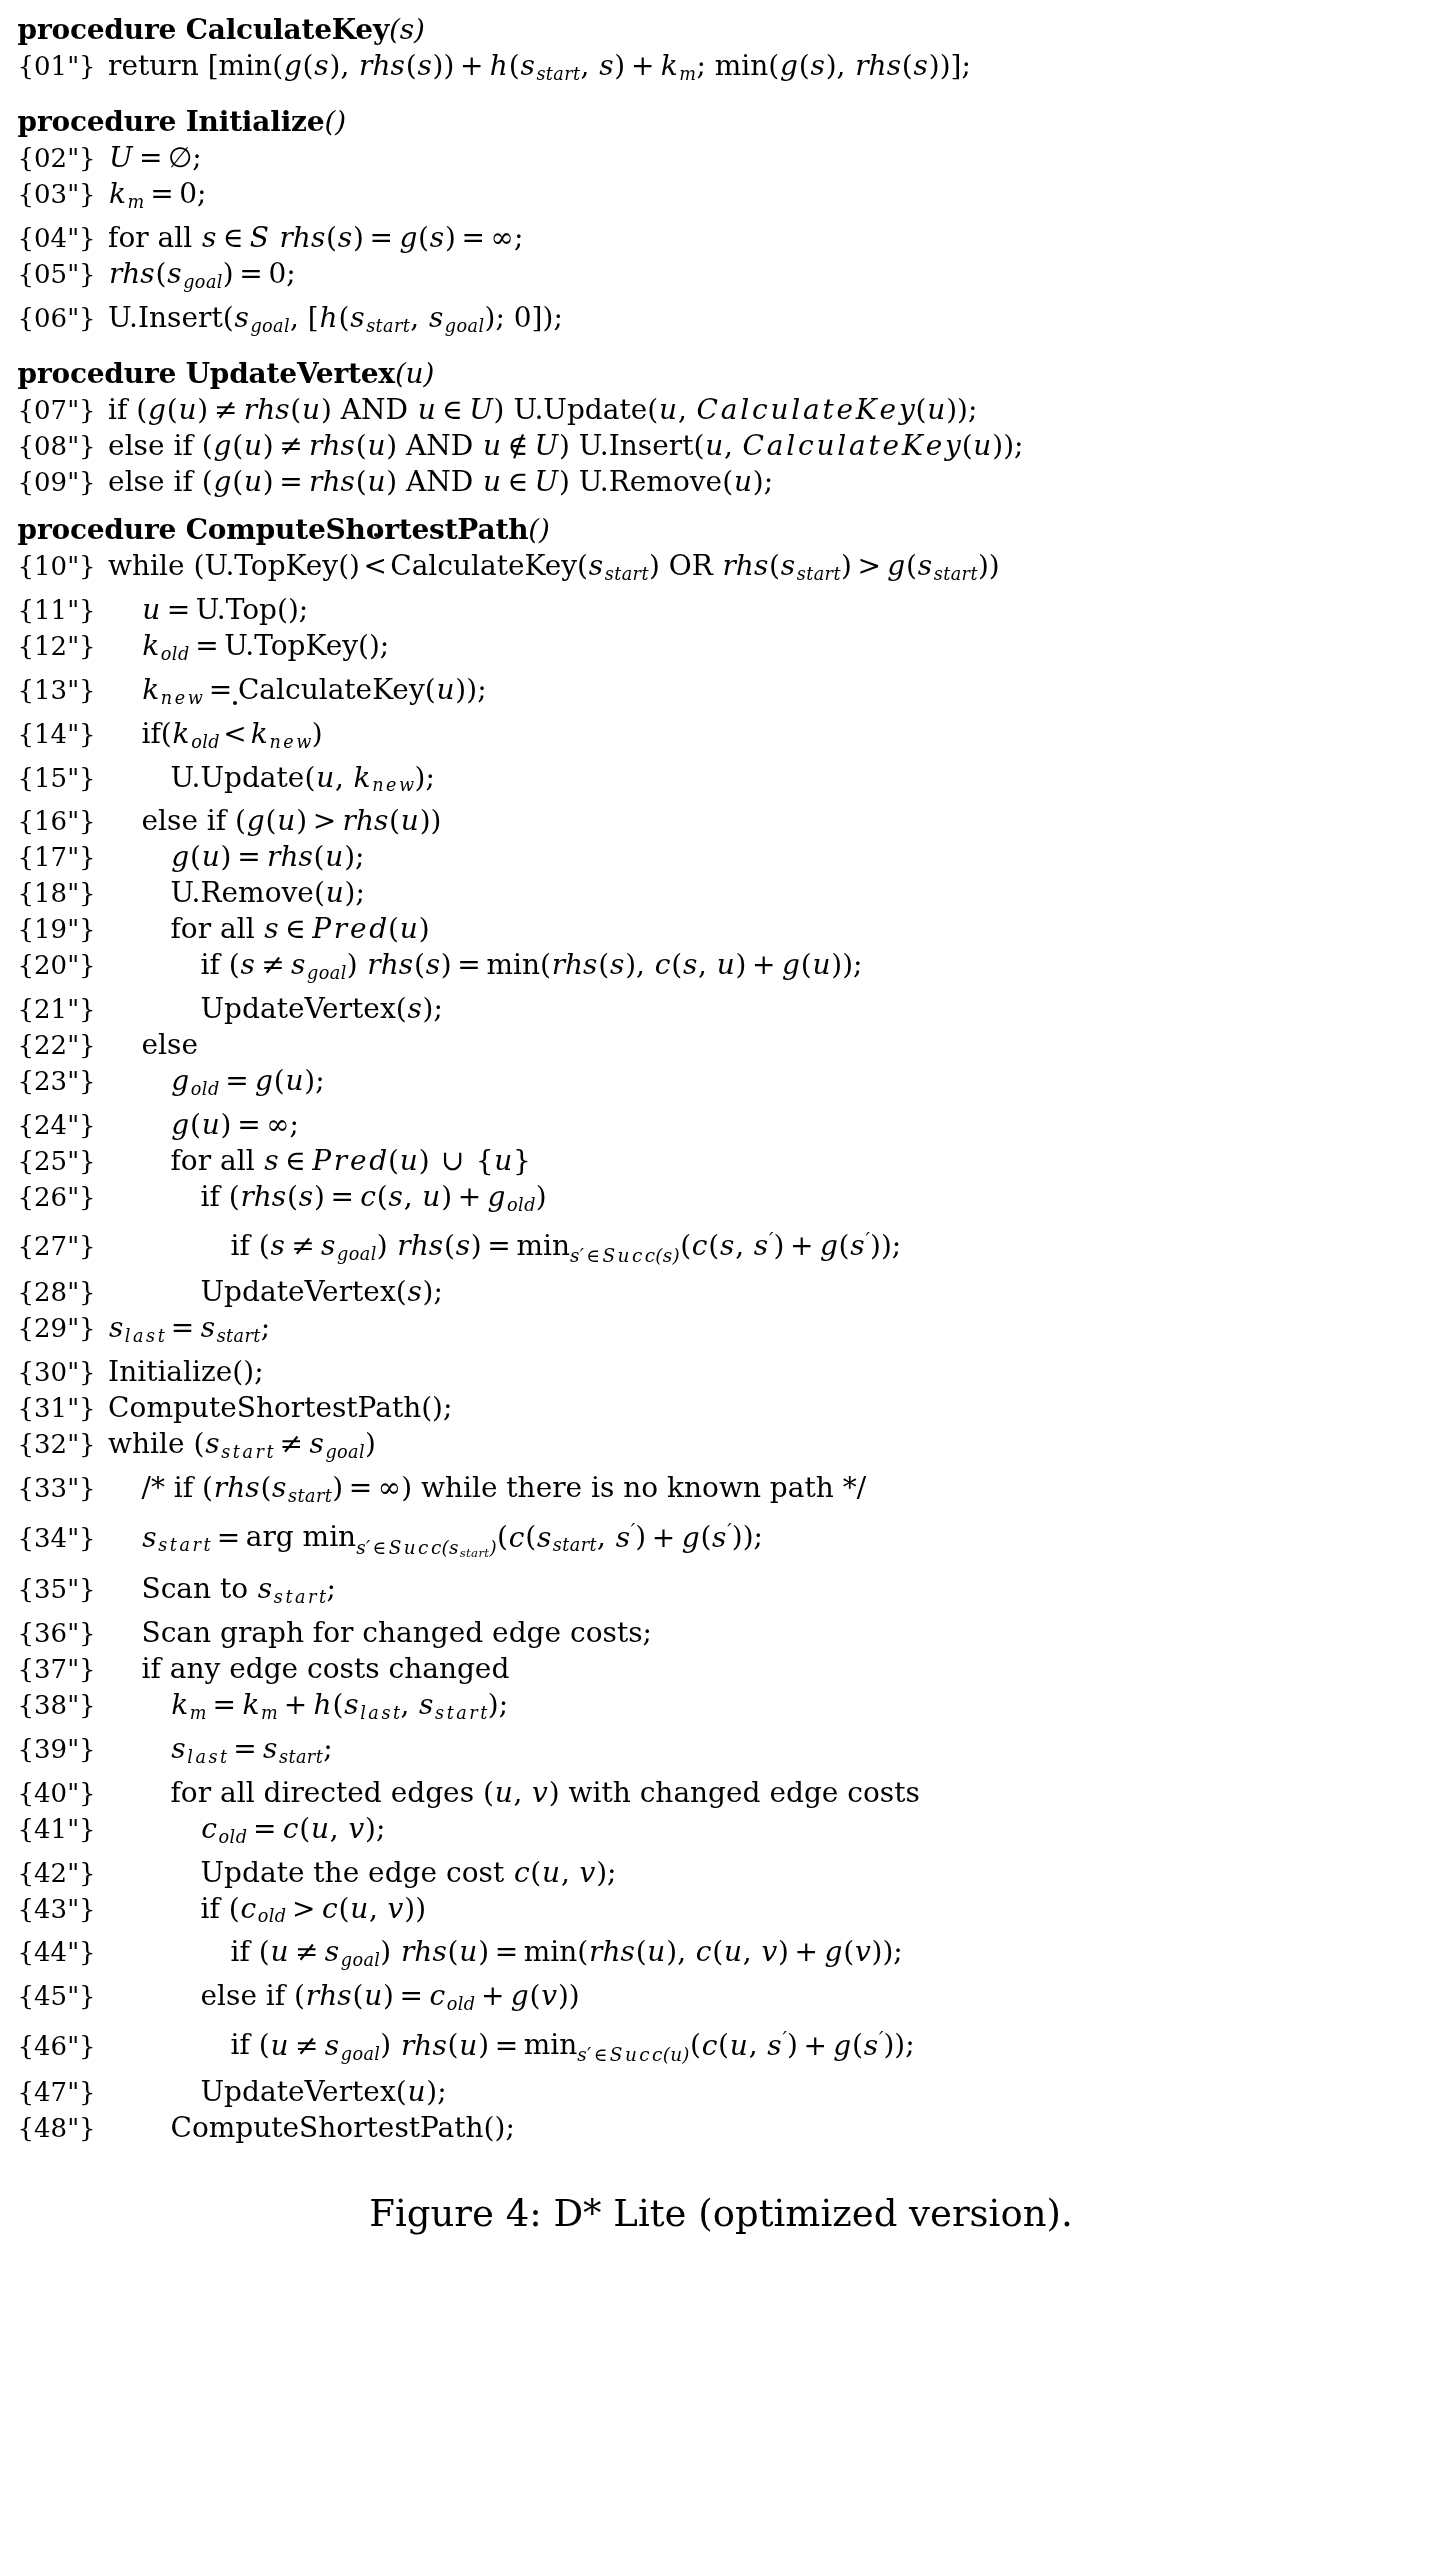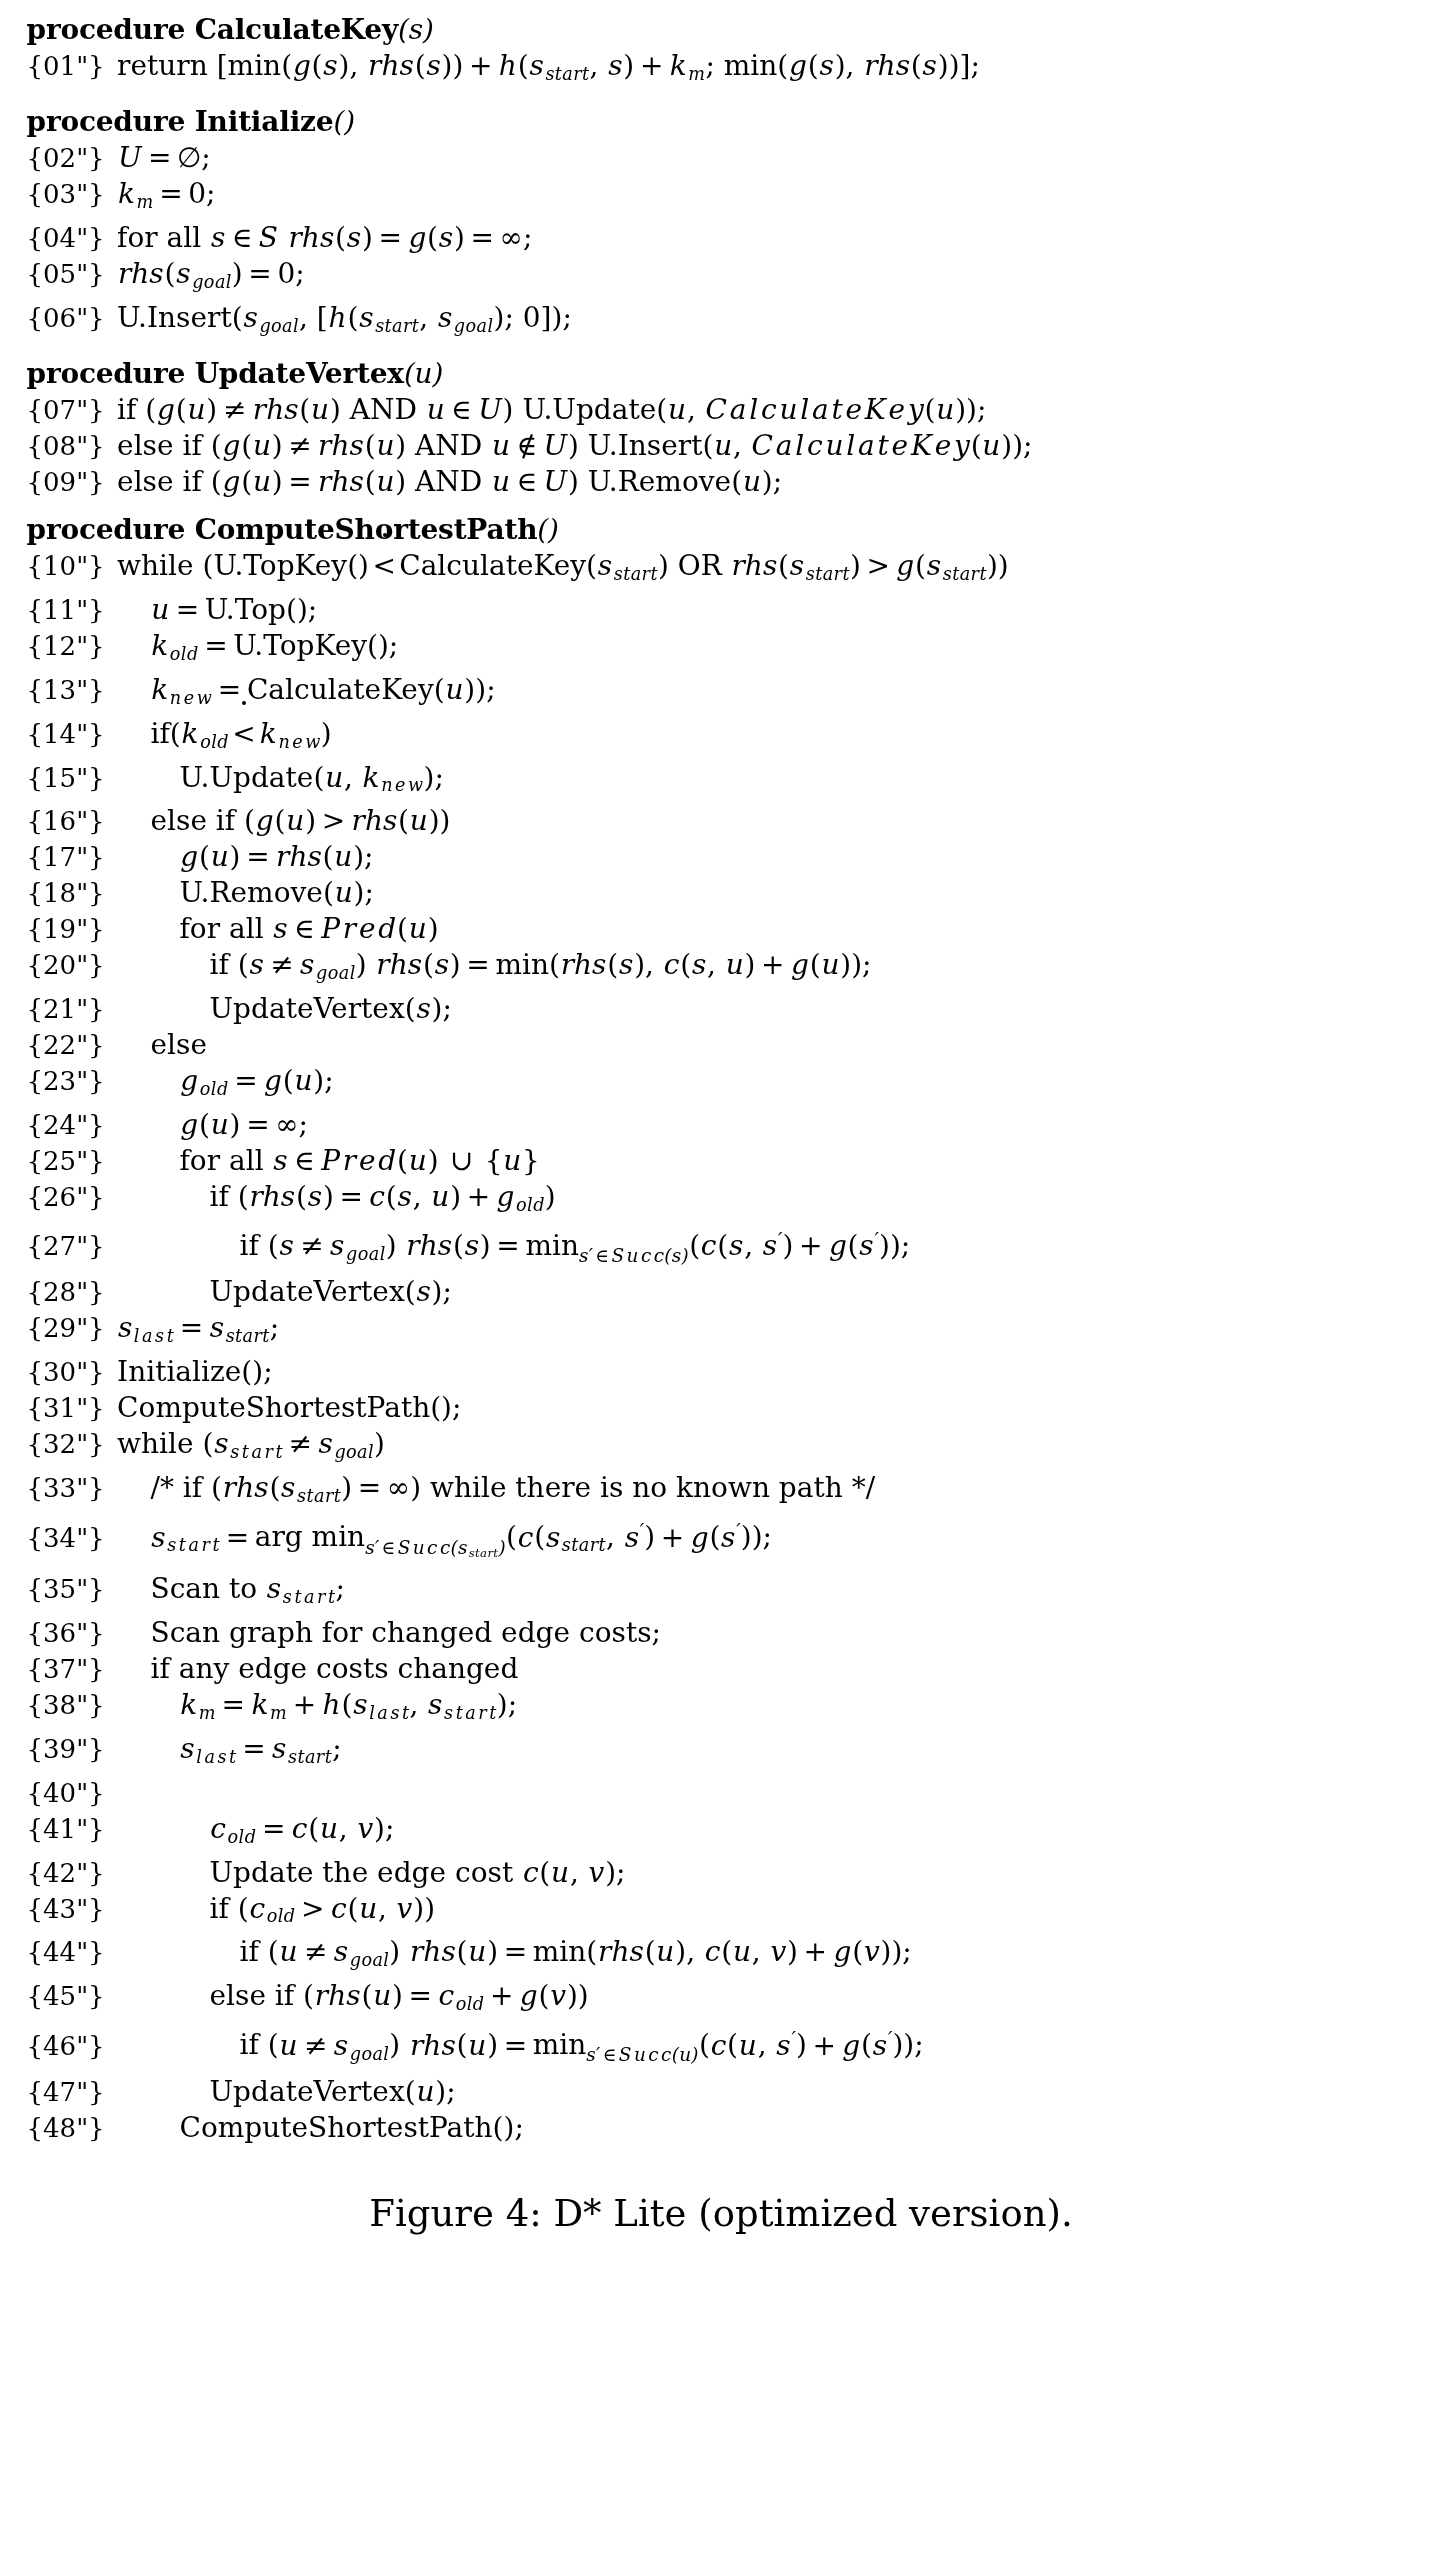--- a/index.html
+++ b/index.html
@@ -13,21 +13,21 @@
     font-family: "DejaVu Serif", "Liberation Serif", serif;
     color: #000000;
     overflow: hidden;
   }
 
   #figure {
     position: relative;
     width: 1430px;
     height: 2271px;
     box-sizing: border-box;
-    padding: 11px 0 0 9px;
+    padding: 11px 0 0 0;
   }
 
   
   .code-block {
     padding-left: 17.5px;
     padding-right: 8px;
   }
 
   .proc-header {
     font-weight: bold;
@@ -321,20 +321,21 @@
     <div class="code-line ind2">
       <span class="lineno">{38"}</span>
       <span class="body"><span class="mi">k</span><sub class="s">m</sub><span class="op">=</span><span class="mi">k</span><sub class="s">m</sub><span class="op">+</span><span class="mi">h</span>(<span class="mi">s</span><sub class="s">l a s t</sub>,&nbsp;<span class="mi">s</span><sub class="s">s t a r t</sub>);</span>
     </div>
     <div class="code-line ind2">
       <span class="lineno">{39"}</span>
       <span class="body"><span class="mi">s</span><sub class="s">l a s t</sub><span class="op">=</span><span class="mi">s</span><sub class="s">start</sub>;</span>
     </div>
     <div class="code-line ind2">
       <span class="lineno">{40"}</span>
+      <span class="body"><span class="mr">for all directed edges</span>&nbsp;(<span class="mi">u</span>,&nbsp;<span class="mi">v</span>)&nbsp;<span class="mr">with changed edge costs</span></span>
     </div>
     <div class="code-line ind3">
       <span class="lineno">{41"}</span>
       <span class="body"><span class="mi">c</span><sub class="s">old</sub><span class="op">=</span><span class="mi">c</span>(<span class="mi">u</span>,&nbsp;<span class="mi">v</span>);</span>
     </div>
     <div class="code-line ind3">
       <span class="lineno">{42"}</span>
       <span class="body"><span class="mr">Update the edge cost</span>&nbsp;<span class="mi">c</span>(<span class="mi">u</span>,&nbsp;<span class="mi">v</span>);</span>
     </div>
     <div class="code-line ind3">

